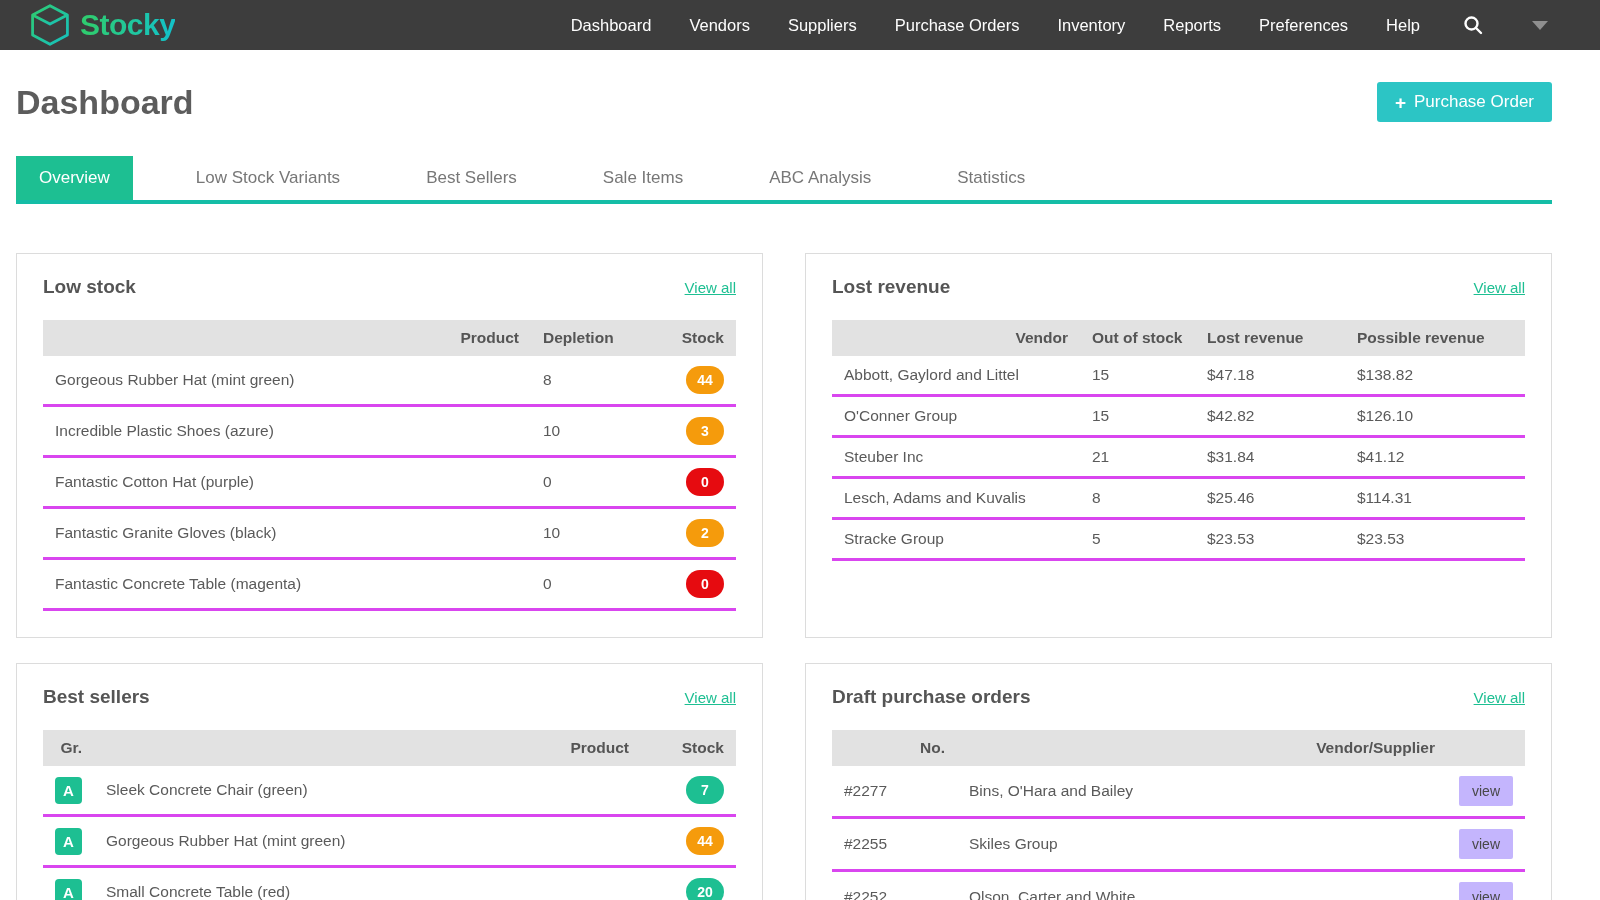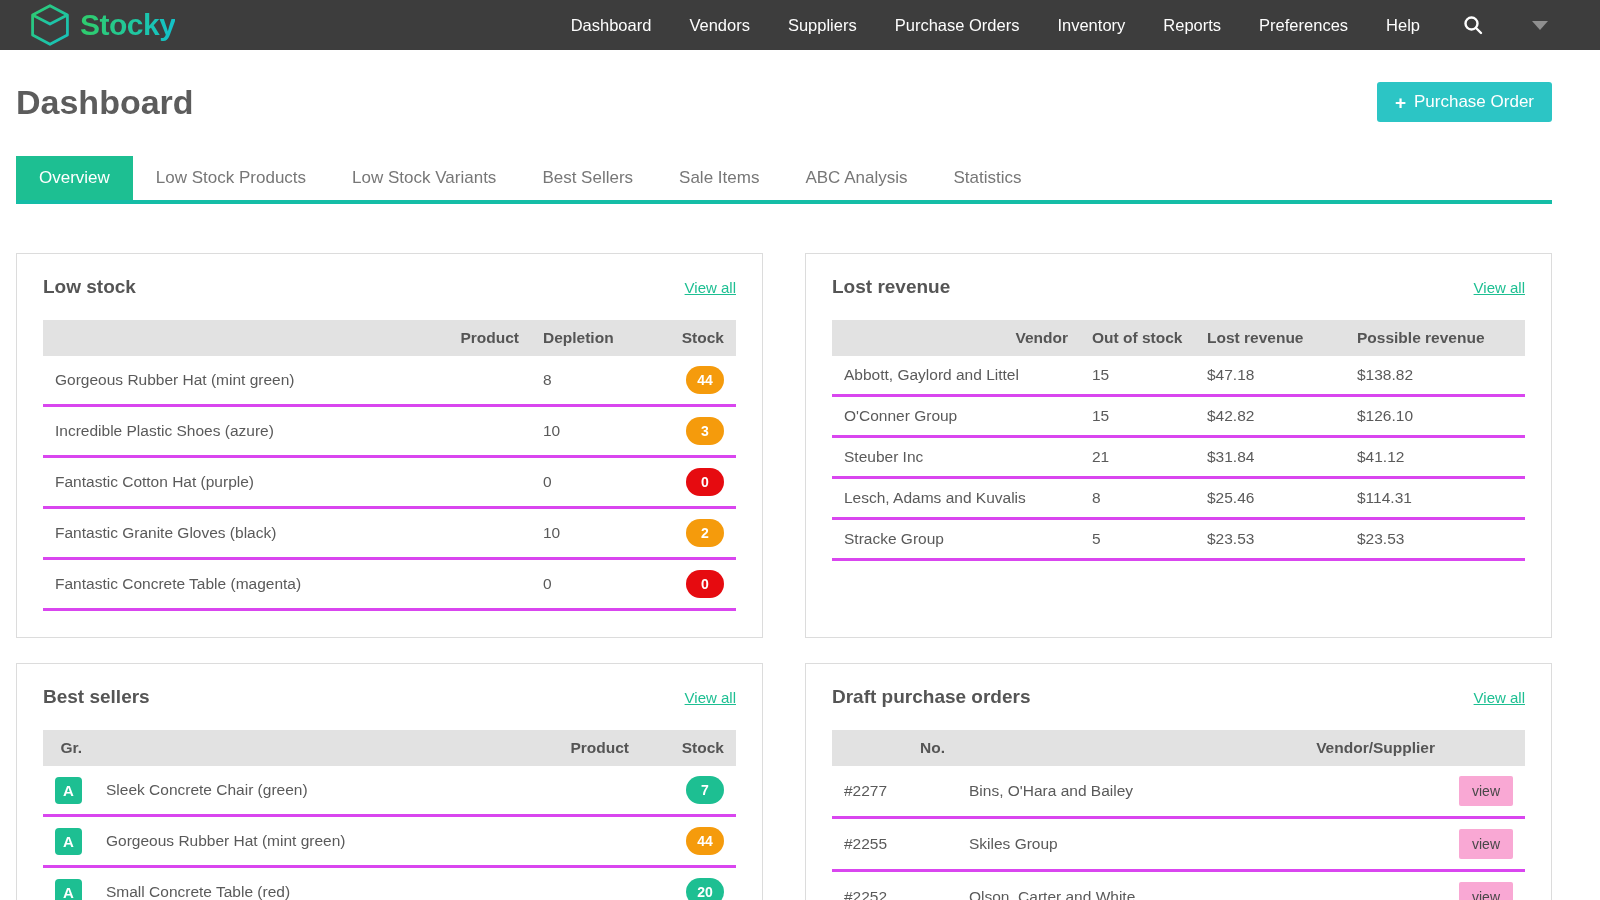--- a/index.html
+++ b/index.html
@@ -25,21 +25,21 @@
   
   .page-header { display: flex; align-items: center; justify-content: space-between;
     margin: 32px 48px 0 16px; }
   .page-title { font-size: 34px; font-weight: bold; color: #5c5c5c; }
   .btn-teal { background: #2cc5c5; color: #fff; border: none; border-radius: 3px;
     font-family: inherit; font-size: 17px; padding: 10px 18px; cursor: pointer;
     display: inline-flex; align-items: center; gap: 8px; }
   .btn-teal .plus { font-weight: bold; font-size: 19px; line-height: 1; }
 
   
-  .tabs { margin: 34px 48px 0 16px; border-bottom: 4px solid #15bda6; display: flex; }
+  .tabs { margin: 34px 48px 0 16px; border-bottom: 4px solid #15bda6; display: flex; gap: 40px; }
   .tab { font-size: 17px; color: #777; padding: 12px 23px; cursor: pointer; white-space: nowrap; }
   .tab[data-active="true"] { background: #1dbf92; color: #fff; }
 
   
   .main { margin-top: 49px; padding: 0 48px 0 16px; display: grid;
     grid-template-columns: 1fr 1fr; column-gap: 42px; row-gap: 25px; }
   .panel { background: #fff; border: 1px solid #dcdcdc; padding: 22px 26px 26px; }
   .panel.tall { min-height: 340px; }
   .panel-head { display: flex; align-items: center; justify-content: space-between;
     margin-bottom: 22px; }
@@ -65,21 +65,21 @@
     color: #fff; font-weight: bold; font-size: 14px; text-align: center; line-height: 1; }
   .pill[data-variant="orange"] { background: #f59b0c; }
   .pill[data-variant="red"]    { background: #e60b10; }
   .pill[data-variant="green"]  { background: #1dbf92; }
 
   .grade { display: inline-flex; align-items: center; justify-content: center;
     width: 27px; height: 27px; border-radius: 4px; background: #1dbf92; color: #fff;
     font-weight: bold; font-size: 15px; }
   td.w-gr { padding-top: 7px; padding-bottom: 7px; }
 
-  .btn-view { background: #f9a8d4; border: none; border-radius: 2px; color: #484848;
+  .btn-view { background: #c4b5fd; border: none; border-radius: 2px; color: #484848;
     font-family: inherit; font-size: 14px; padding: 7px 13px; cursor: pointer; }
 </style>
 </head>
 <body>
 
 <header class="topnav">
   <div class="brand">
     <span style="display:flex;">
       <svg width="44" height="44" viewBox="0 0 48 48">
         <defs>
@@ -119,21 +119,20 @@
 <div class="page-header">
   <h1 class="page-title">Dashboard</h1>
   <button class="btn-teal">
     <span class="plus">+</span>
     <span>Purchase Order</span>
   </button>
 </div>
 
 <div class="tabs">
   <div class="tab" data-active="true">Overview</div>
-  <div class="tab" data-active="false">Low Stock Products</div>
   <div class="tab" data-active="false">Low Stock Variants</div>
   <div class="tab" data-active="false">Best Sellers</div>
   <div class="tab" data-active="false">Sale Items</div>
   <div class="tab" data-active="false">ABC Analysis</div>
   <div class="tab" data-active="false">Statistics</div>
 </div>
 
 <main class="main">
 
   <section class="panel">

